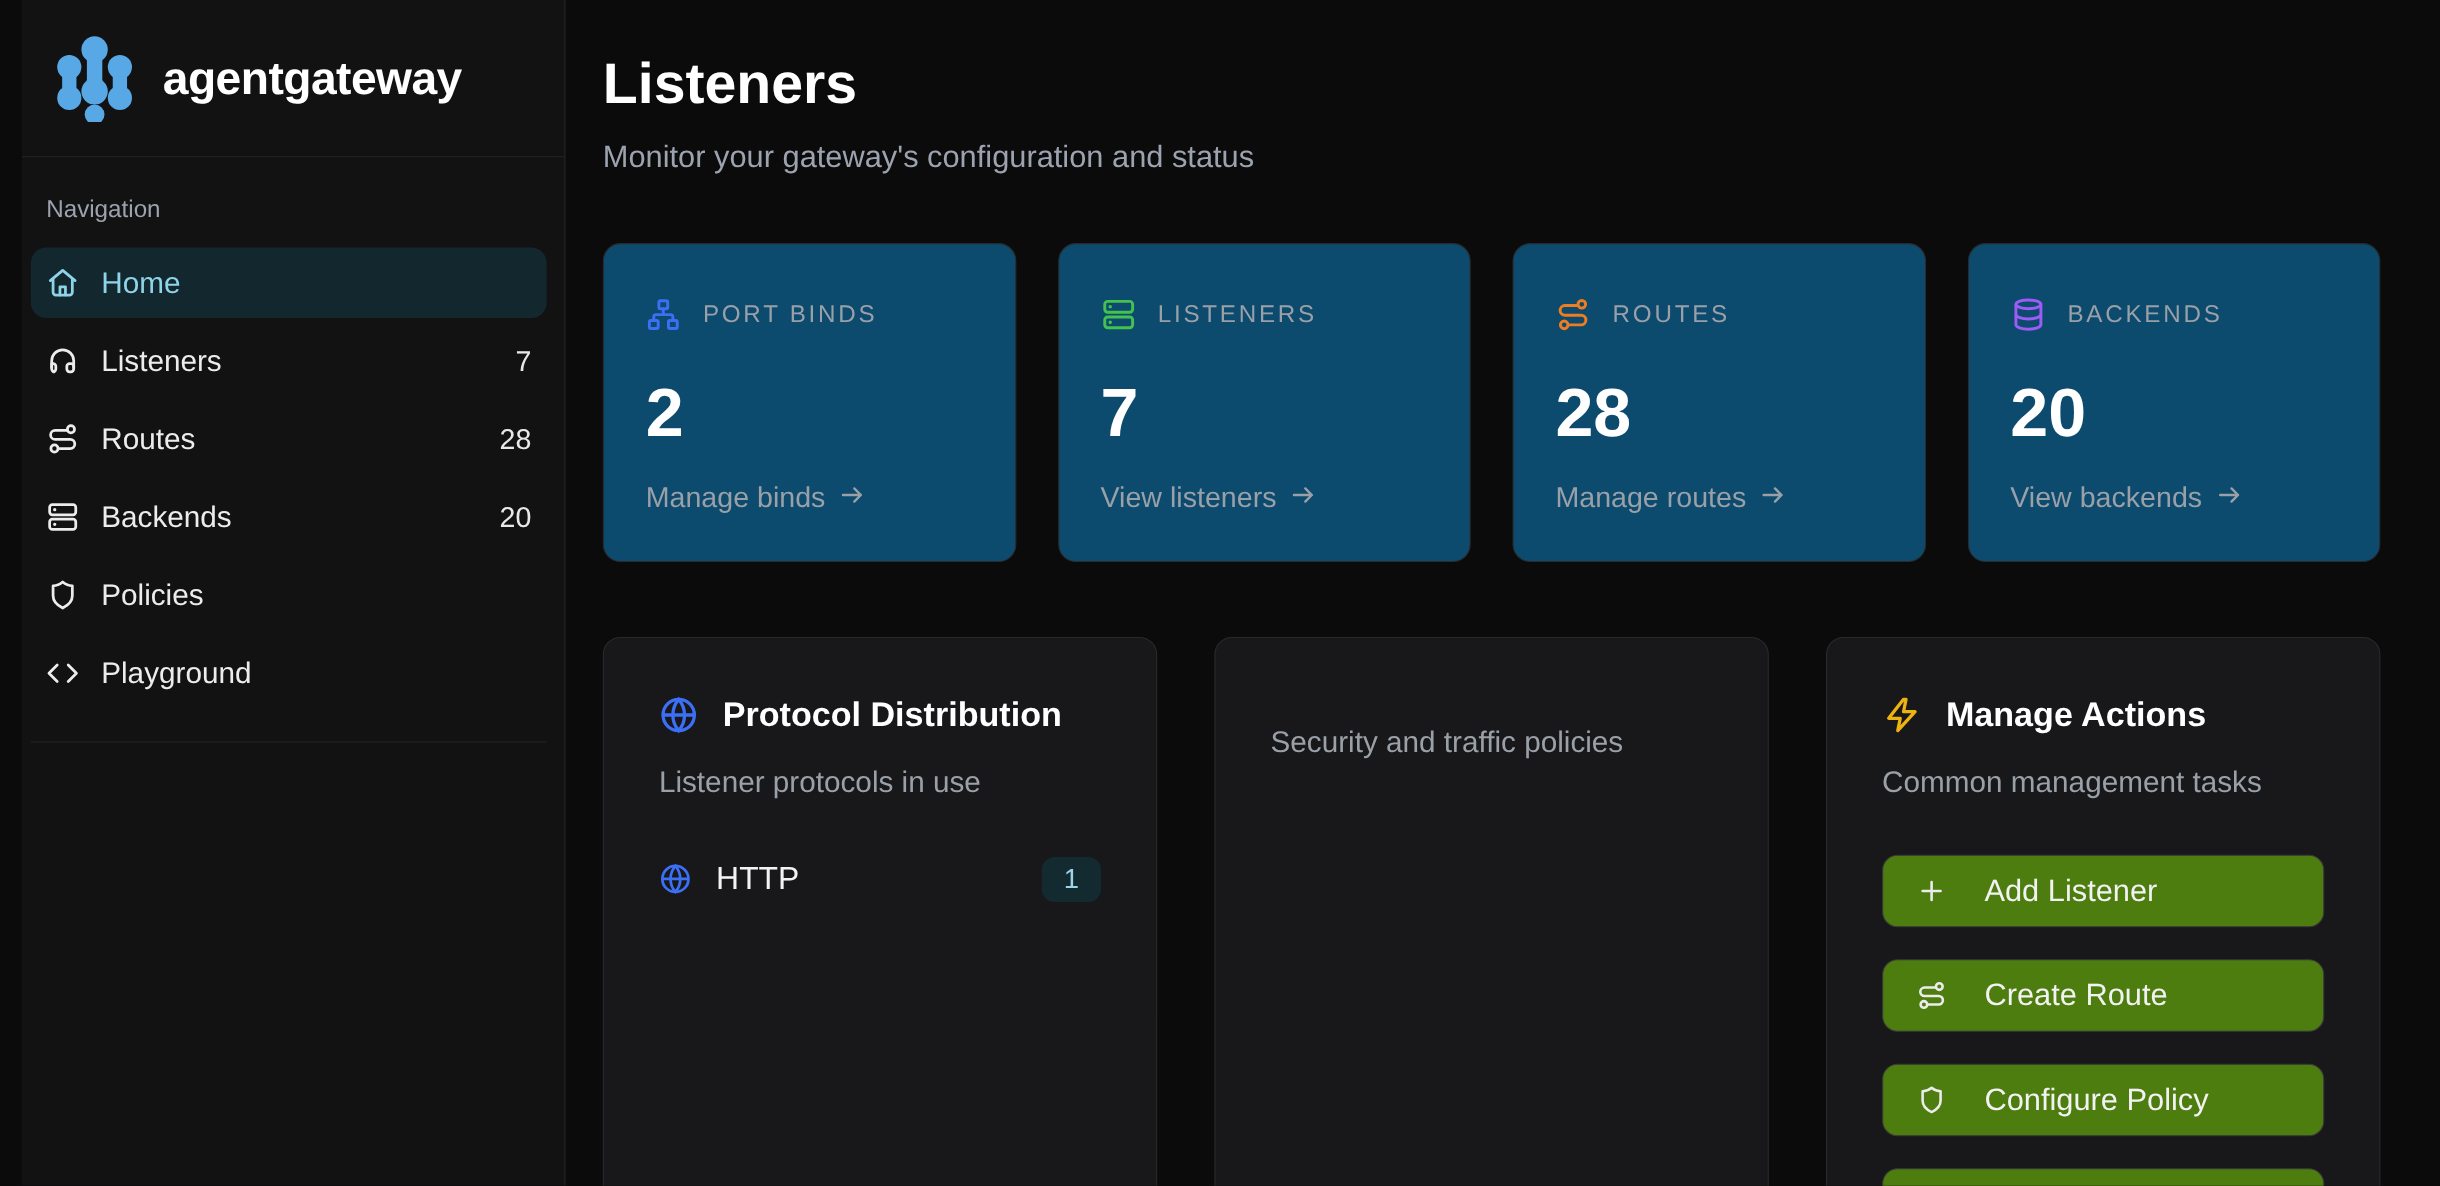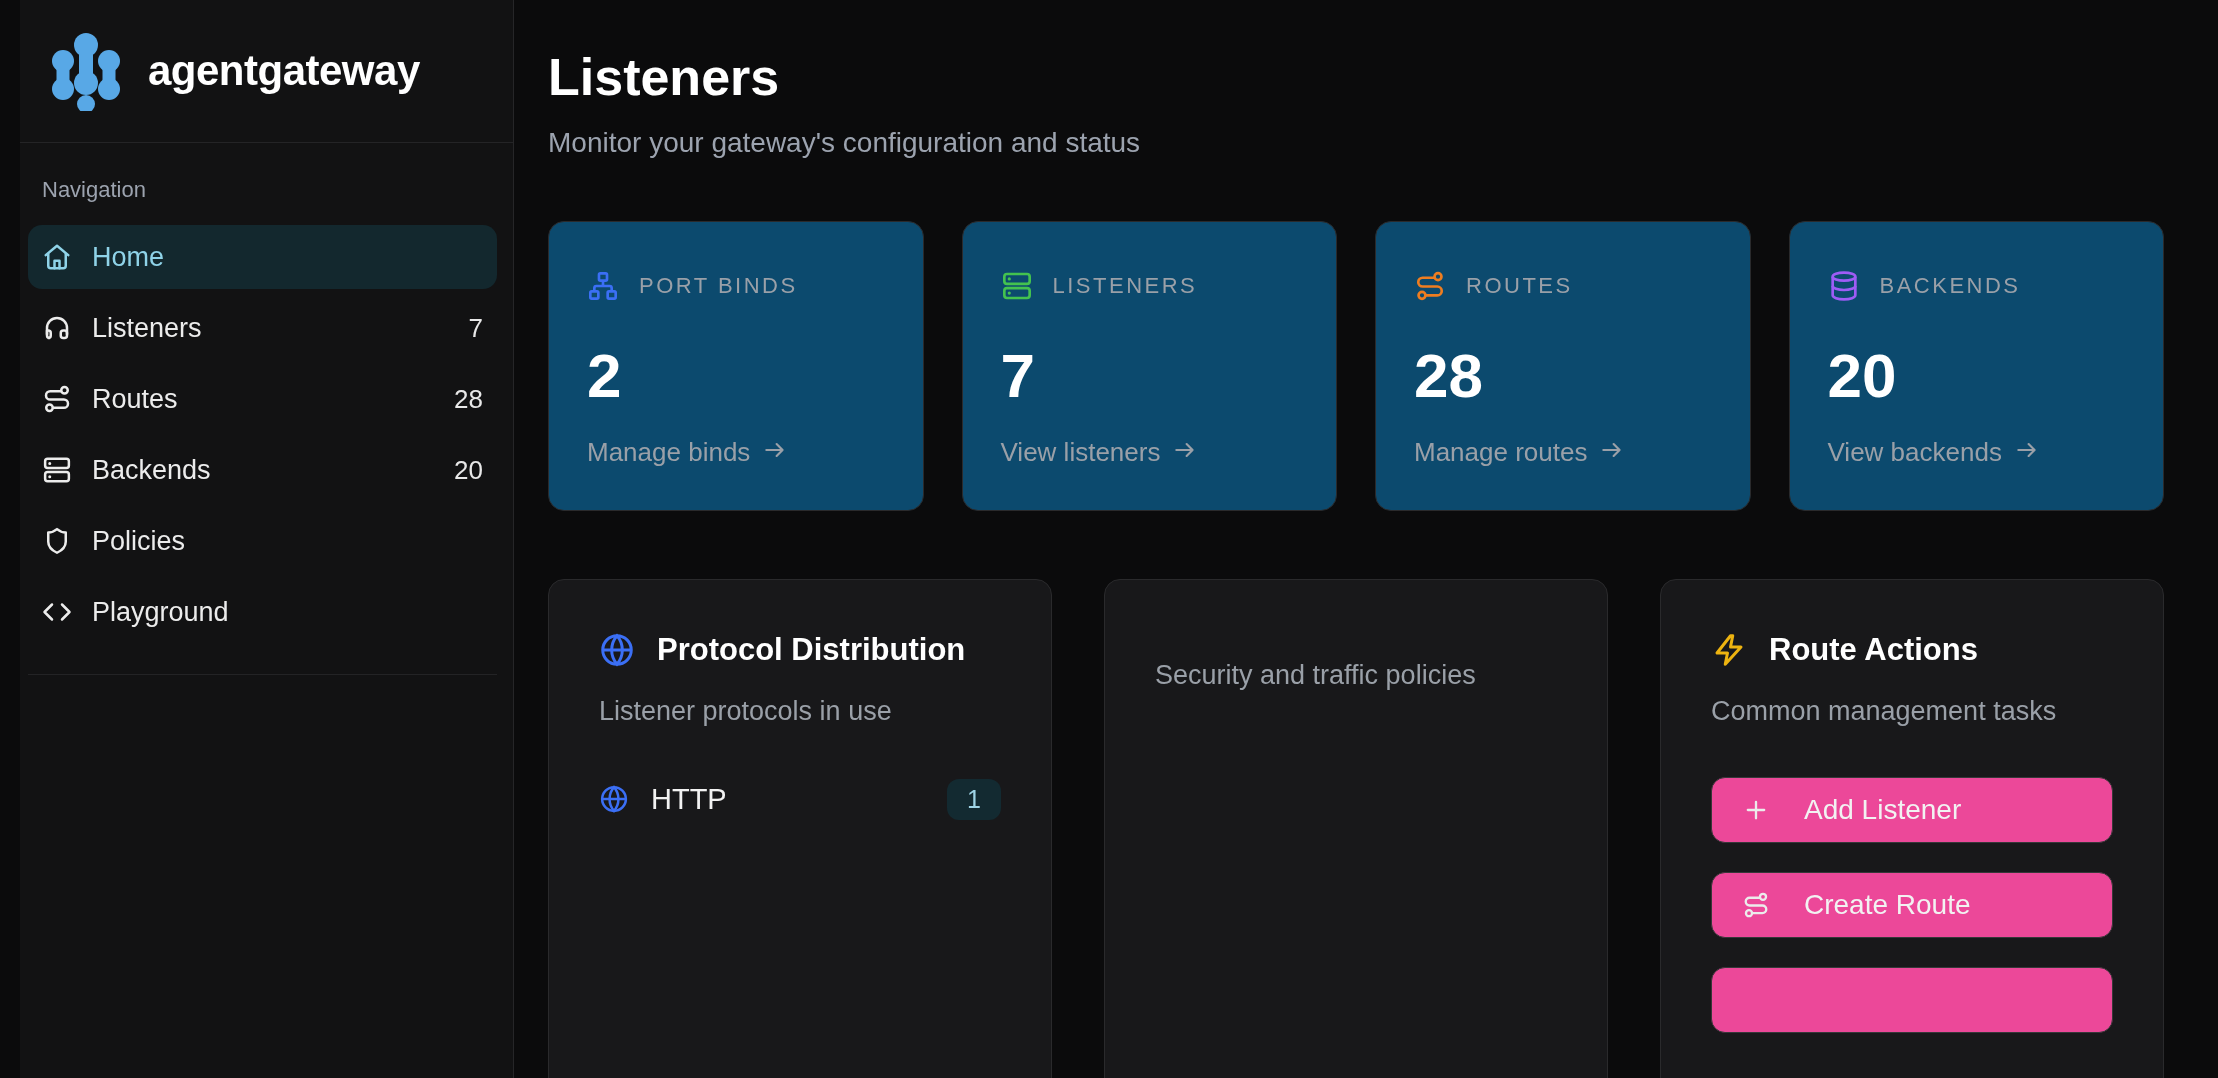--- a/index.html
+++ b/index.html
@@ -71,21 +71,21 @@
   .data-row svg { width:30px; height:30px; flex:0 0 30px; }
   .badge {
     margin-left:auto; background:#132a31; color:#9fd4e6;
     font-size:25px; padding:8px 20px; border-radius:12px; line-height:1;
   }
 
   .qa-list { margin-top:50px; display:flex; flex-direction:column; gap:29px; }
   .qa-btn {
     display:flex; align-items:center; gap:34px;
     height:66px; min-height:66px; padding:0 30px;
-    background:#ec4899; border:1px solid #373739; border-radius:14px;
+    background:#4d7c0f; border:1px solid #373739; border-radius:14px;
     font-size:28px; color:#f2f2f2; cursor:pointer; text-align:left;
     font-family:"Liberation Sans", sans-serif;
   }
   .qa-btn svg { width:28px; height:28px; flex:0 0 28px; }
 
   
   .c-blue   { color:#3b6ff5; }
   .c-green  { color:#43c24f; }
   .c-orange { color:#ee7d20; }
   .c-purple { color:#9e5cf6; }
@@ -327,34 +327,40 @@
 
       <section class="panel">
         <div class="panel-sub">Security and traffic policies</div>
       </section>
 
       <section class="panel">
         <div class="panel-head">
           <svg viewBox="0 0 24 24" class="c-yellow">
               <use href="#i-zap"></use>
             </svg>
-          <span>Route Actions</span>
+          <span>Manage Actions</span>
         </div>
         <div class="panel-sub">Common management tasks</div>
         <div class="qa-list">
           <button class="qa-btn">
             <svg viewBox="0 0 24 24" class="c-white">
                 <use href="#i-plus"></use>
               </svg>
             <span>Add Listener</span>
           </button>
           <button class="qa-btn">
             <svg viewBox="0 0 24 24" class="c-white">
                 <use href="#i-route"></use>
               </svg>
             <span>Create Route</span>
           </button>
+          <button class="qa-btn">
+            <svg viewBox="0 0 24 24" class="c-white">
+                <use href="#i-shield"></use>
+              </svg>
+            <span>Configure Policy</span>
+          </button>
           <button class="qa-btn"></button>
         </div>
       </section>
     </div>
   </main>
 </div>
 
 </body></html>

